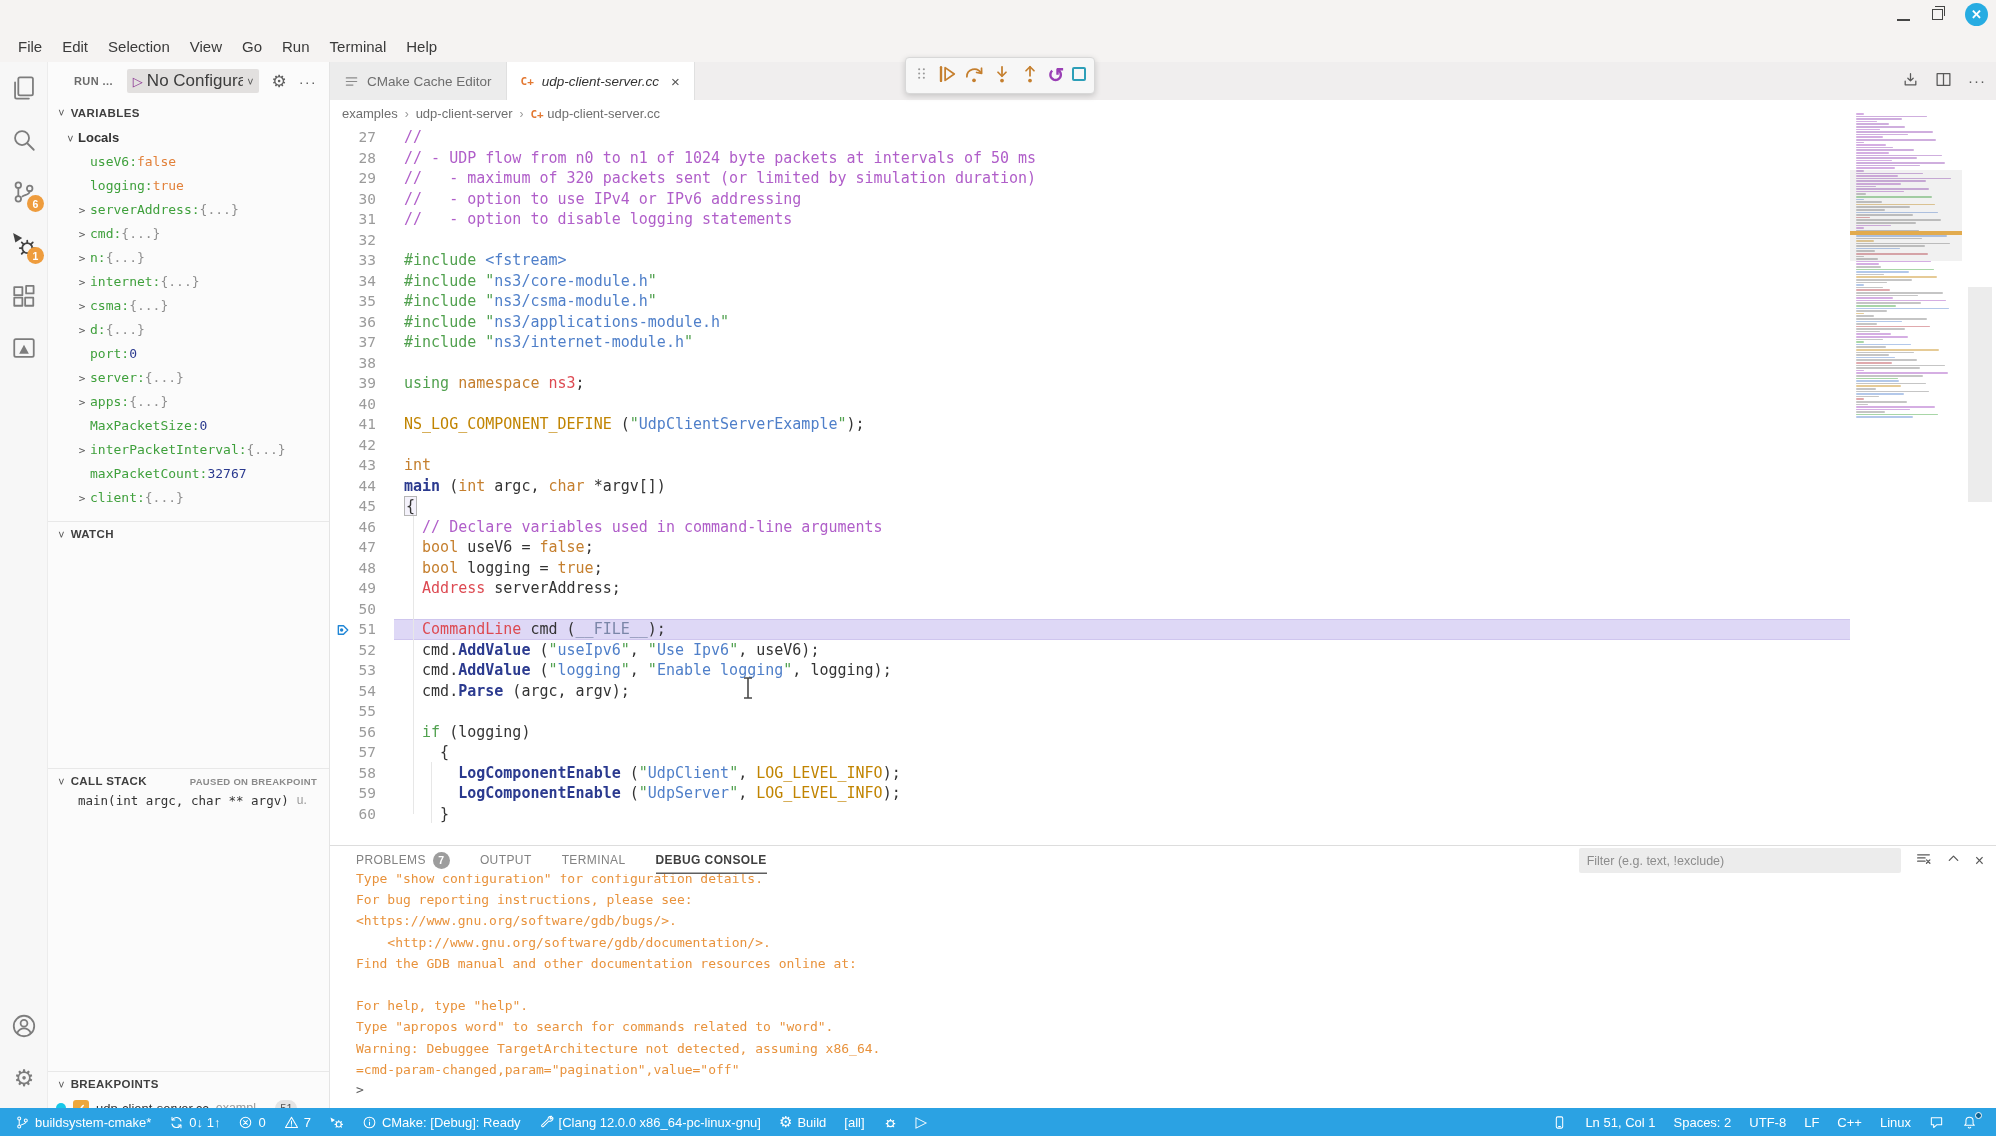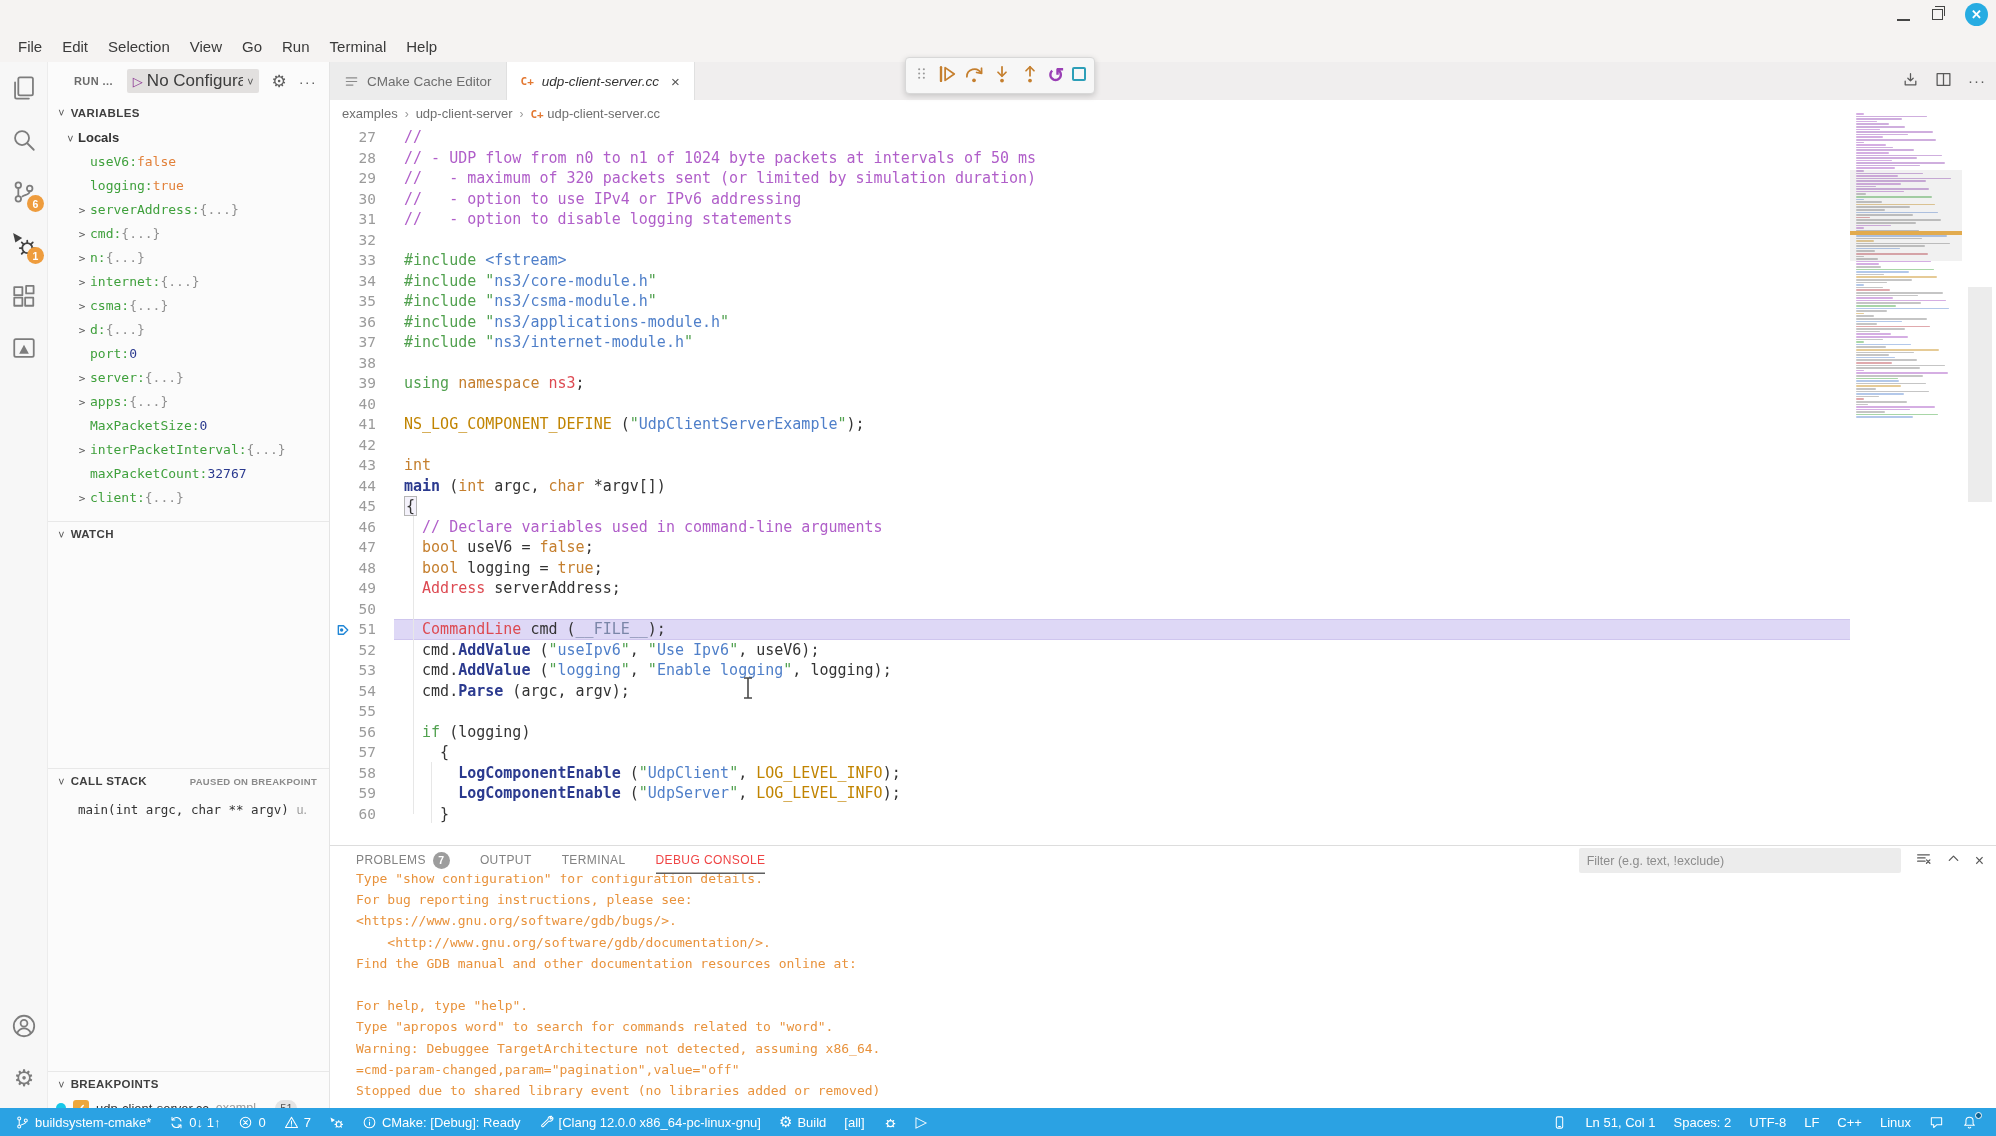--- a/index.html
+++ b/index.html
@@ -39,21 +39,21 @@
   .sect-header { height:25px; display:flex; align-items:center; padding-left:10px; gap:6px; border-top:1px solid #e8e8e8; }
   .sect-title { font-size:11.5px; font-weight:bold; color:#3f3f3f; letter-spacing:.4px; }
   .sect-note { margin-left:auto; margin-right:12px; font-size:9.5px; font-weight:bold; color:#8a8a8a; letter-spacing:.3px; }
   .tree { font-family:"DejaVu Sans Mono", monospace; font-size:13px; }
   .tree-row { height:24px; display:flex; align-items:center; }
   .tree-chev { width:16px; text-align:center; }
   .vname { color:#3fa03c; }
   .vval-orange { color:#e2813a; }
   .vval-navy { color:#2b3a8f; }
   .vval-gray { color:#8e8e8e; }
-  .frame-row { height:24px; display:flex; align-items:flex-end; padding-left:30px; font-family:"DejaVu Sans Mono",monospace; font-size:12.5px; color:#333; white-space:nowrap; overflow:hidden; }
+  .frame-row { height:24px; display:flex; align-items:flex-start; padding-left:30px; font-family:"DejaVu Sans Mono",monospace; font-size:12.5px; color:#333; white-space:nowrap; overflow:hidden; }
   .frame-file { color:#999; margin-left:8px; font-family:"Liberation Sans",sans-serif; font-size:12px; }
   .bp-row { height:24px; display:flex; align-items:center; padding-left:8px; gap:7px; }
   .bp-dot { width:10px; height:10px; border-radius:50%; background:#16c7e9; }
   .bp-check { width:16px; height:16px; background:#eda73c; border-radius:3px; color:#fff; font-size:11px; font-weight:bold; display:flex; align-items:center; justify-content:center; }
   .bp-file { font-size:13px; color:#333; }
   .bp-folder { font-size:12.5px; color:#9a9a9a; }
   .bp-line { margin-left:2px; min-width:22px; height:17px; border-radius:9px; background:#e4e4e4; color:#555; font-size:11px; display:flex; align-items:center; justify-content:center; padding:0 4px; }
   
   .editor-region { position:absolute; left:330px; top:62px; width:1666px; height:1046px; background:#fff; }
   .tabbar { position:absolute; left:0; top:0; width:1666px; height:38px; background:#f0eeee; display:flex; }
@@ -84,21 +84,21 @@
   .minimap { position:absolute; right:34px; top:50px; width:112px; height:740px; background:#fff; }
   .mm-row { margin:1px 0 0 6px; height:1.6px; border-radius:1px; }
   .mm-current { position:absolute; left:0; width:112px; height:4px; background:#efb24a; }
   .mm-viewport { position:absolute; left:0; width:112px; background:rgba(120,120,120,.10); }
   .scroll-thumb { position:absolute; right:4px; top:225px; width:24px; height:215px; background:rgba(100,100,100,.12); }
   .ibeam { position:absolute; left:412px; top:550px; z-index:20; }
   
   .panel { position:absolute; left:0; top:783px; width:1666px; height:263px; background:#fff; border-top:1px solid #ddd; }
   .panel-tabs { position:relative; height:28px; display:flex; align-items:center; padding-left:26px; gap:30px; }
   .ptab { font-size:12px; color:#828282; letter-spacing:.4px; display:flex; align-items:center; gap:7px; height:28px; }
-  .ptab.active { color:#ef4444; box-shadow:0 -1.5px 0 #5f5f5f inset; }
+  .ptab.active { color:#404040; box-shadow:0 -1.5px 0 #5f5f5f inset;font-weight:bold; }
   .ptab-badge { min-width:17px; height:17px; border-radius:9px; background:#9d9d9d; color:#fff; font-size:10.5px; font-weight:bold; display:flex; align-items:center; justify-content:center; }
   .panel-right { position:absolute; right:12px; top:2px; display:flex; align-items:center; gap:14px; }
   .filter-input { width:322px; height:25px; background:#ececec; border:none; border-radius:2px; font-size:12.5px; color:#444; padding:0 8px; font-family:"Liberation Sans",sans-serif; }
   .filter-input::placeholder { color:#8c8c8c; }
   .console { position:absolute; left:0; top:28px; width:1666px; height:235px; overflow:hidden; font-family:"DejaVu Sans Mono",monospace; font-size:13px; color:#e8923c; }
   .console-inner { margin-top:-6px; padding-left:26px; }
   .console-line { height:21.2px; white-space:pre; display:flex; align-items:center; }
   .console-prompt { color:#5f5f5f; height:20px; display:flex; align-items:center; padding-left:26px; font-size:13px; }
   
   .statusbar { position:absolute; left:0; top:1108px; width:1996px; height:28px; background:#2ba2e3; color:#fff; display:flex; align-items:center; font-size:13px; }
@@ -686,21 +686,20 @@
             <div class="console-line">Type "show configuration" for configuration details.</div>
             <div class="console-line">For bug reporting instructions, please see:</div>
             <div class="console-line">&lt;https://www.gnu.org/software/gdb/bugs/&gt;.</div>
             <div class="console-line">    &lt;http://www.gnu.org/software/gdb/documentation/&gt;.</div>
             <div class="console-line">Find the GDB manual and other documentation resources online at:</div>
             <div class="console-line"></div>
             <div class="console-line">For help, type "help".</div>
             <div class="console-line">Type "apropos word" to search for commands related to "word".</div>
             <div class="console-line">Warning: Debuggee TargetArchitecture not detected, assuming x86_64.</div>
             <div class="console-line">=cmd-param-changed,param="pagination",value="off"</div>
-            <div class="console-line">Stopped due to shared library event (no libraries added or removed)</div>
           </div>
         <div class="console-prompt">&gt;</div>
       </div>
     </div>
   </div>
 
   <div class="statusbar">
     <div class="sb-left" id="sb-left">
         <div class="sb-item">
           <svg width="15" height="15" viewBox="0 0 16 16" fill="none" stroke="#ffffff" stroke-width="1.1" stroke-linecap="round" stroke-linejoin="round">

